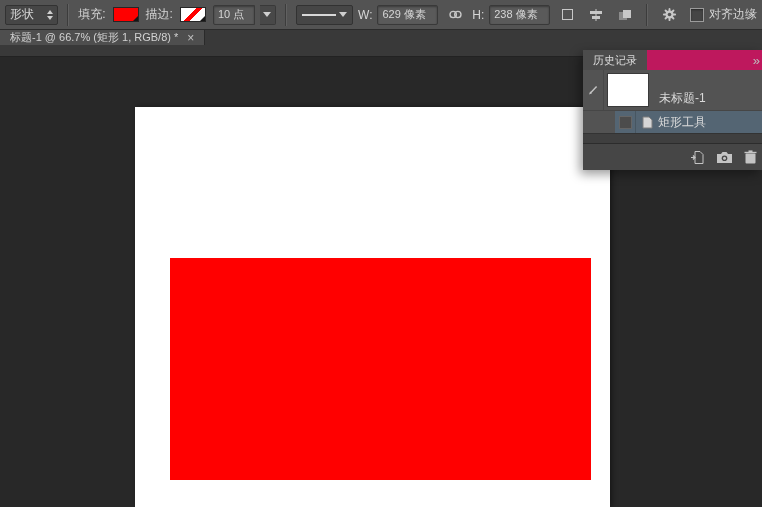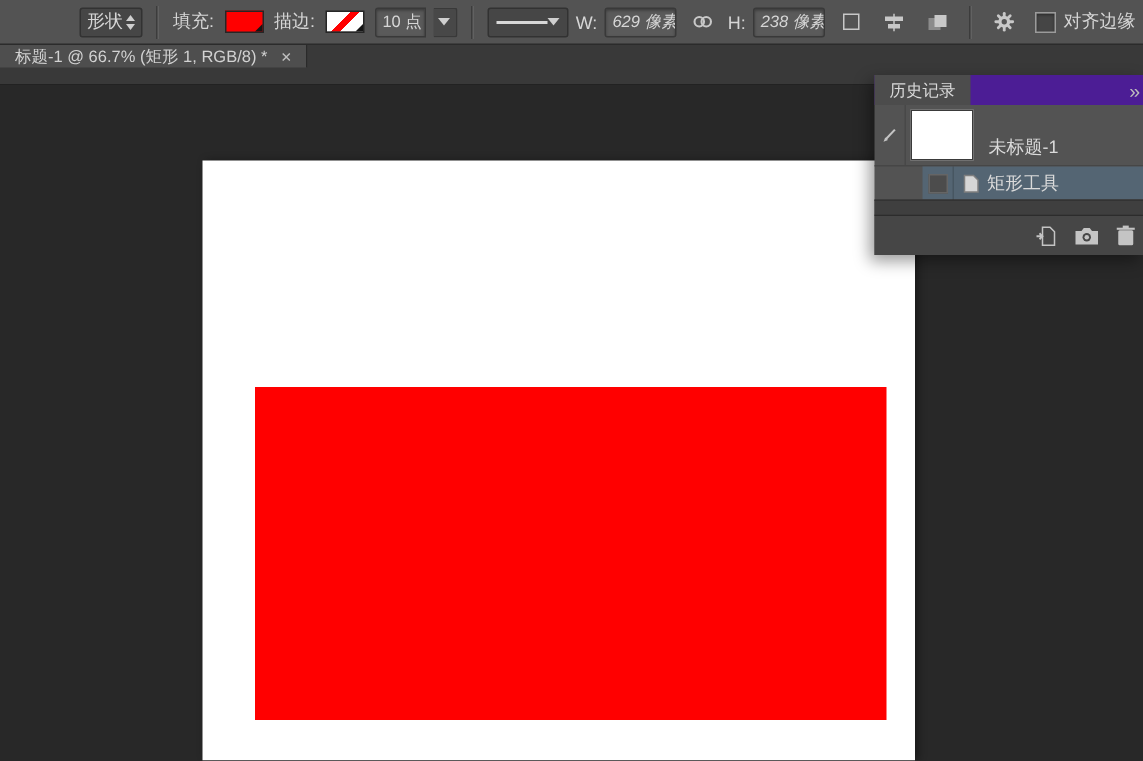--- a/index.html
+++ b/index.html
@@ -13,40 +13,40 @@
   
   .options-bar{
     position:absolute;top:0;left:0;right:0;height:30px;background:#535353;
     border-bottom:1px solid #2b2b2b;display:flex;align-items:center;
     padding:0 5px;box-sizing:border-box;gap:5px;color:#d6d6d6;font-size:12px;
   }
   .vsep{width:1px;height:22px;background:#3c3c3c;border-right:1px solid #616161;margin:0 4px;flex:none;}
   .combo{height:20px;background:#464646;border:1px solid #323232;border-radius:2px;
     display:flex;align-items:center;justify-content:space-between;
     padding:0 4px;box-sizing:border-box;cursor:default;}
-  .tool-mode{width:56px;margin-left:48px;}
+  .tool-mode{width:56px;}
   .spin{display:flex;flex-direction:column;gap:2px;}
   .spin i{display:block;width:0;height:0;border-left:3.5px solid transparent;border-right:3.5px solid transparent;}
   .spin .up{border-bottom:4px solid #cfcfcf;}
   .spin .down{border-top:4px solid #cfcfcf;}
   .bar-label{white-space:nowrap;flex:none;}
   .swatch{position:relative;width:26px;height:15px;border:1px solid #262626;padding:0;margin:0 2px;flex:none;cursor:pointer;}
   .fill-swatch{background:#ff0000;}
   .stroke-swatch{background:linear-gradient(135deg,#ffffff 42%,#ff0000 42%,#ff0000 58%,#ffffff 58%);}
   .corner{position:absolute;right:0;bottom:0;width:0;height:0;border-left:5px solid transparent;border-bottom:5px solid #161616;}
   .field{height:20px;background:#5a5a5a;border:1px solid #393939;border-radius:2px;
     display:flex;align-items:center;padding:0 4px;box-sizing:border-box;
     box-shadow:inset 0 1px 2px rgba(0,0,0,.35);overflow:hidden;white-space:nowrap;font-size:11px;}
   .stroke-width{width:44px;border-radius:2px 0 0 2px;}
   .drop-btn{width:16px;height:20px;background:#484848;border:1px solid #393939;border-left:0;
     border-radius:0 2px 2px 0;display:flex;align-items:center;justify-content:center;padding:0;flex:none;}
   .tri{width:0;height:0;border-left:4px solid transparent;border-right:4px solid transparent;border-top:5px solid #cfcfcf;}
   .line-style{width:60px;padding:0 5px;}
   .line-sample{display:block;width:34px;height:0;border-top:2px solid #d8d8d8;}
-  .num-field{width:64px;font-style:italic;}
+  .num-field{width:64px;}
   .icon-btn{background:transparent;border:0;width:24px;height:22px;display:flex;
     align-items:center;justify-content:center;padding:0;flex:none;cursor:pointer;}
   .sq-icon{display:block;width:9px;height:9px;border:1px solid #c8c8c8;}
   .checkbox{width:12px;height:12px;border:1px solid #9b9b9b;background:#454545;
     box-shadow:inset 0 1px 2px rgba(0,0,0,.4);display:inline-block;flex:none;margin-left:4px;cursor:pointer;}
 
   
   .tab-strip{position:absolute;top:30px;left:0;right:0;height:27px;background:#393939;
     border-bottom:1px solid #222;box-sizing:border-box;display:flex;align-items:flex-start;}
   .doc-tab{background:#4e4e4e;color:#d2d2d2;font-size:11px;display:flex;align-items:center;
@@ -55,21 +55,21 @@
 
   
   .work-area{position:absolute;top:57px;left:0;right:0;bottom:0;background:#282828;}
   .doc-canvas{position:absolute;left:135px;top:50px;width:475px;height:400px;background:#ffffff;
     box-shadow:2px 0 6px rgba(0,0,0,.45);}
   .red-rect{position:absolute;left:35px;top:151px;width:421px;height:222px;background:#ff0000;}
 
   
   .history-panel{position:absolute;left:583px;top:50px;width:179px;z-index:10;
     color:#dadada;font-size:12px;box-shadow:-3px 4px 10px rgba(0,0,0,.4);}
-  .panel-header{height:20px;background:#4c1d95;display:flex;align-items:center;
+  .panel-header{height:20px;background:#be185d;display:flex;align-items:center;
     justify-content:space-between;padding:0 3px 0 0;text-align:right;}
   .panel-tab{background:#4c4c4c;height:20px;display:flex;align-items:center;
     padding:0 10px;font-size:11px;cursor:pointer;}
   .collapse{color:#bdbdbd;font-size:13px;letter-spacing:-1px;cursor:pointer;}
   .panel-body{background:#535353;}
   .snapshot-row{height:40px;display:flex;align-items:center;border-bottom:1px solid #464646;cursor:pointer;}
   .source-well{width:20px;height:40px;display:flex;align-items:center;justify-content:center;
     border-right:1px solid #484848;flex:none;cursor:pointer;}
   .thumb{width:40px;height:32px;background:#ffffff;border:1px solid #3a3a3a;margin-left:3px;flex:none;}
   .snap-label{margin-left:10px;margin-top:17px;}

